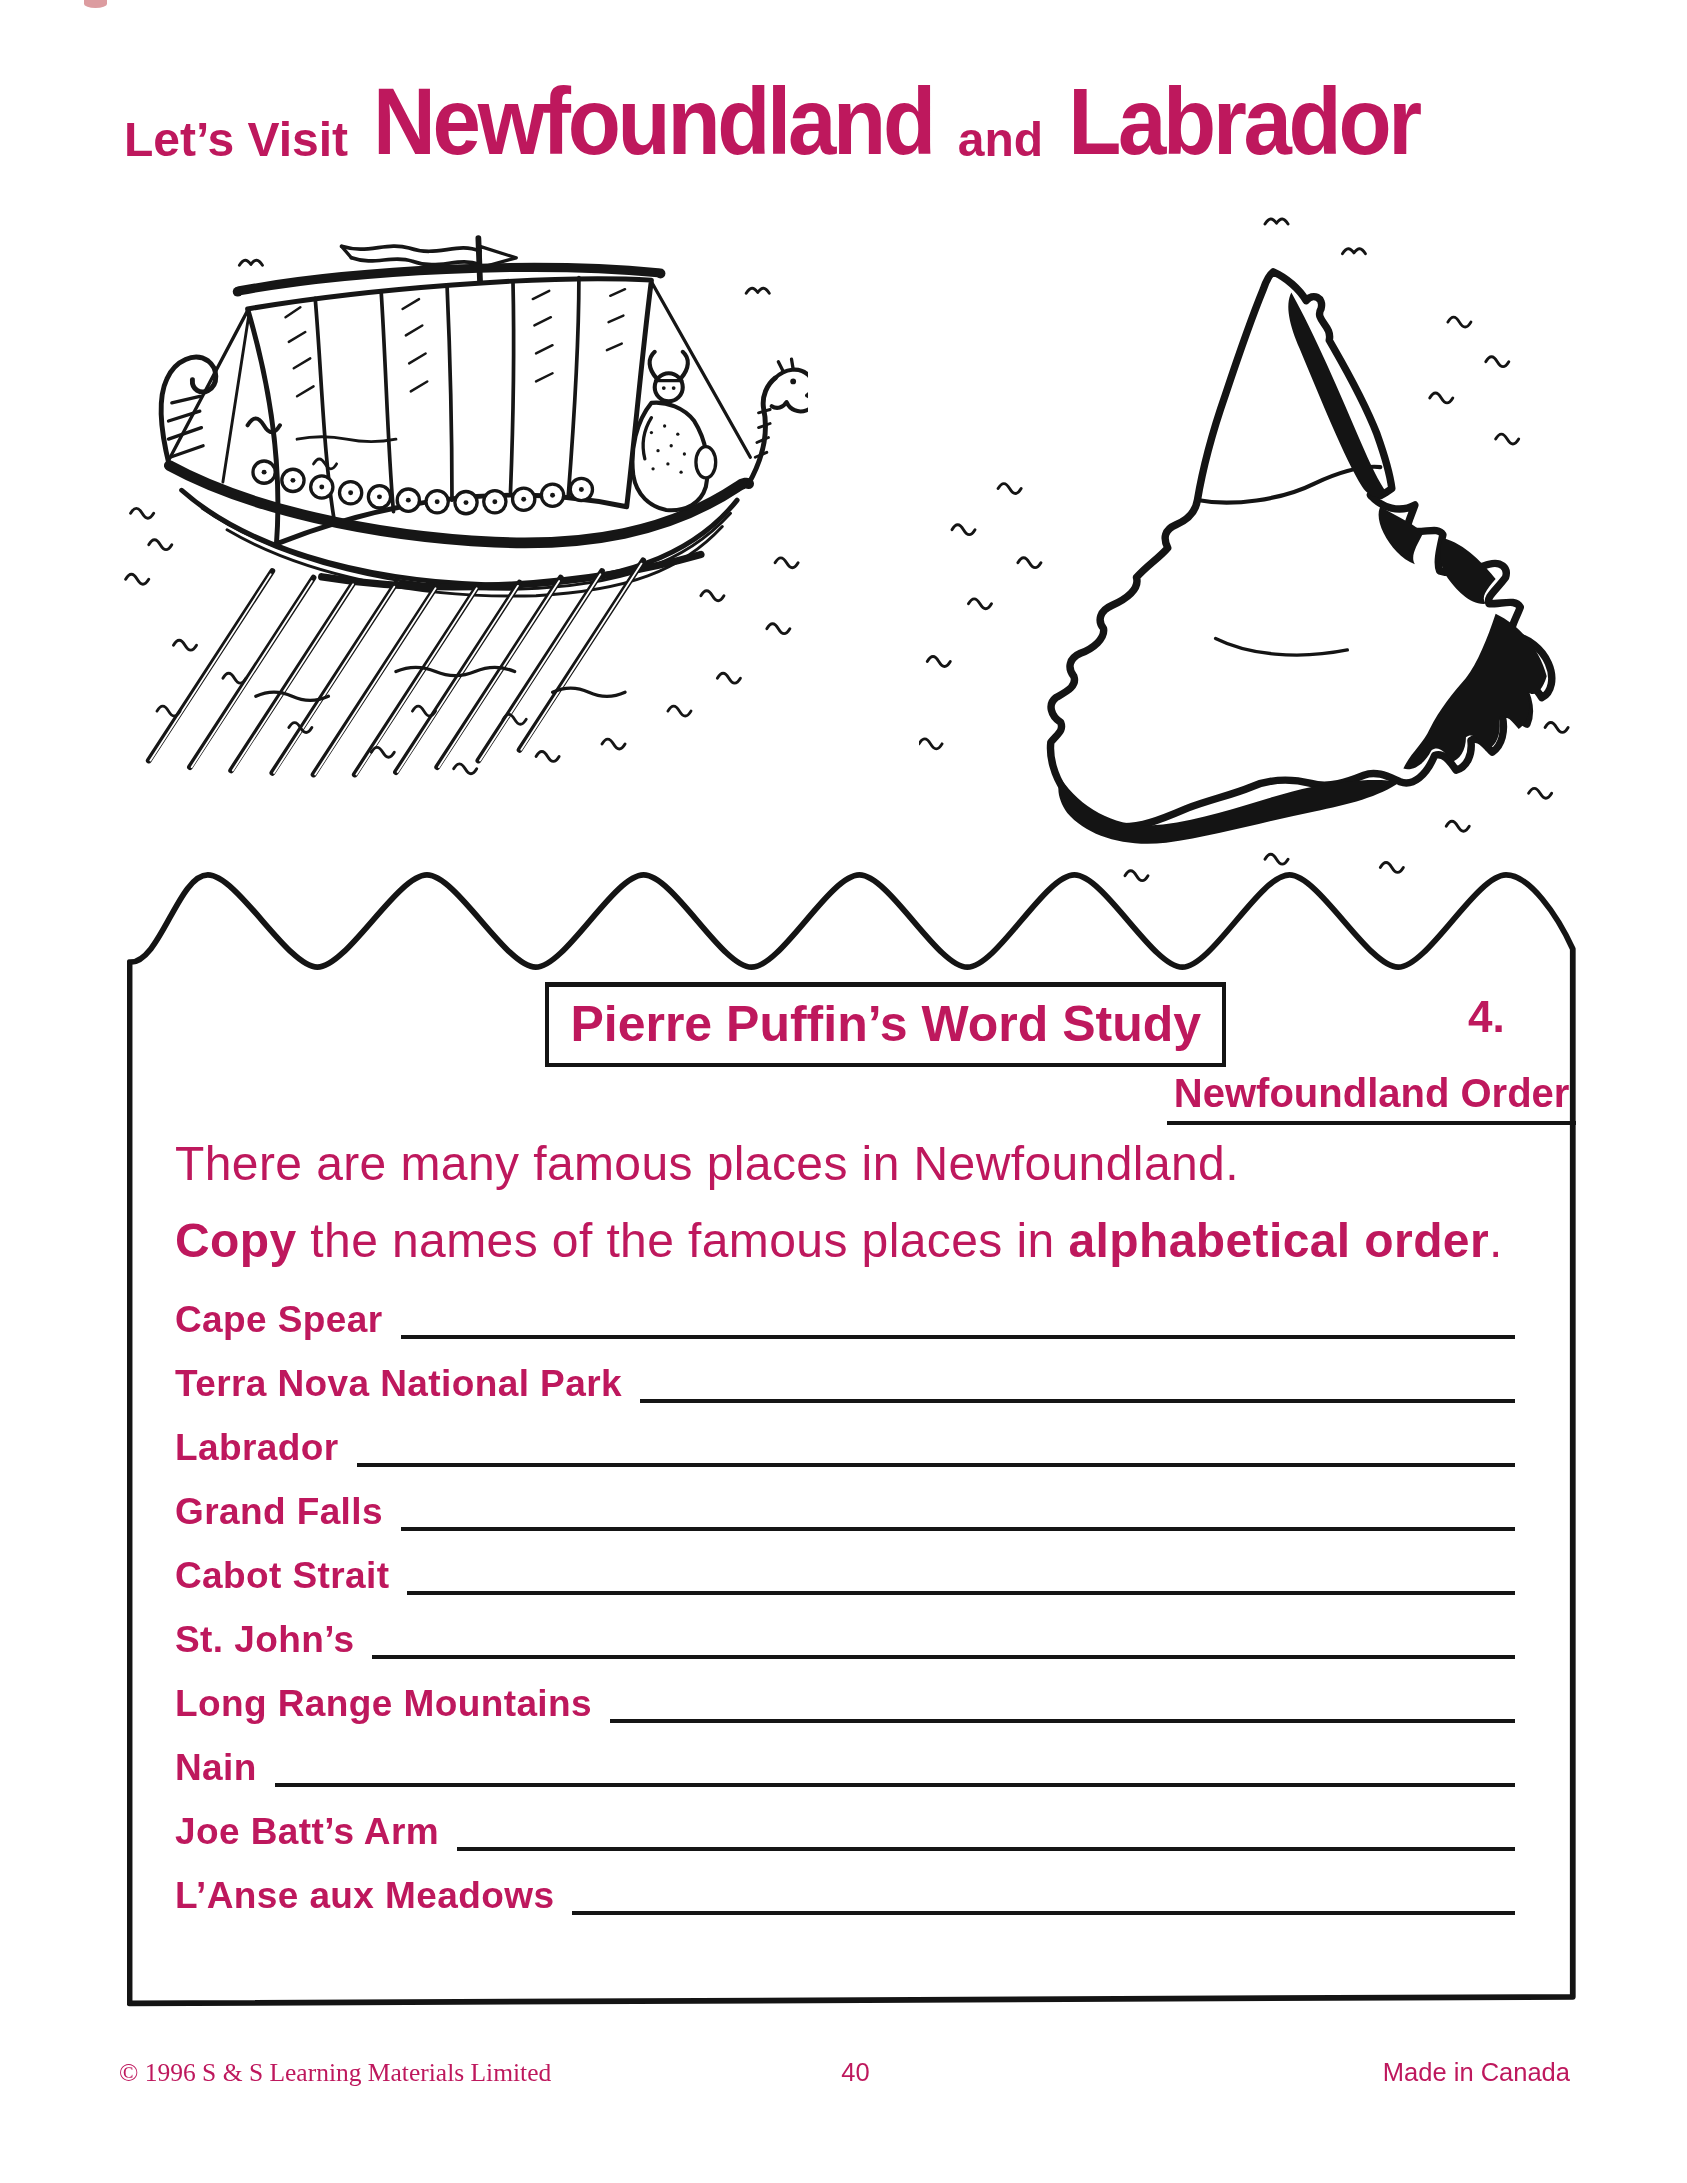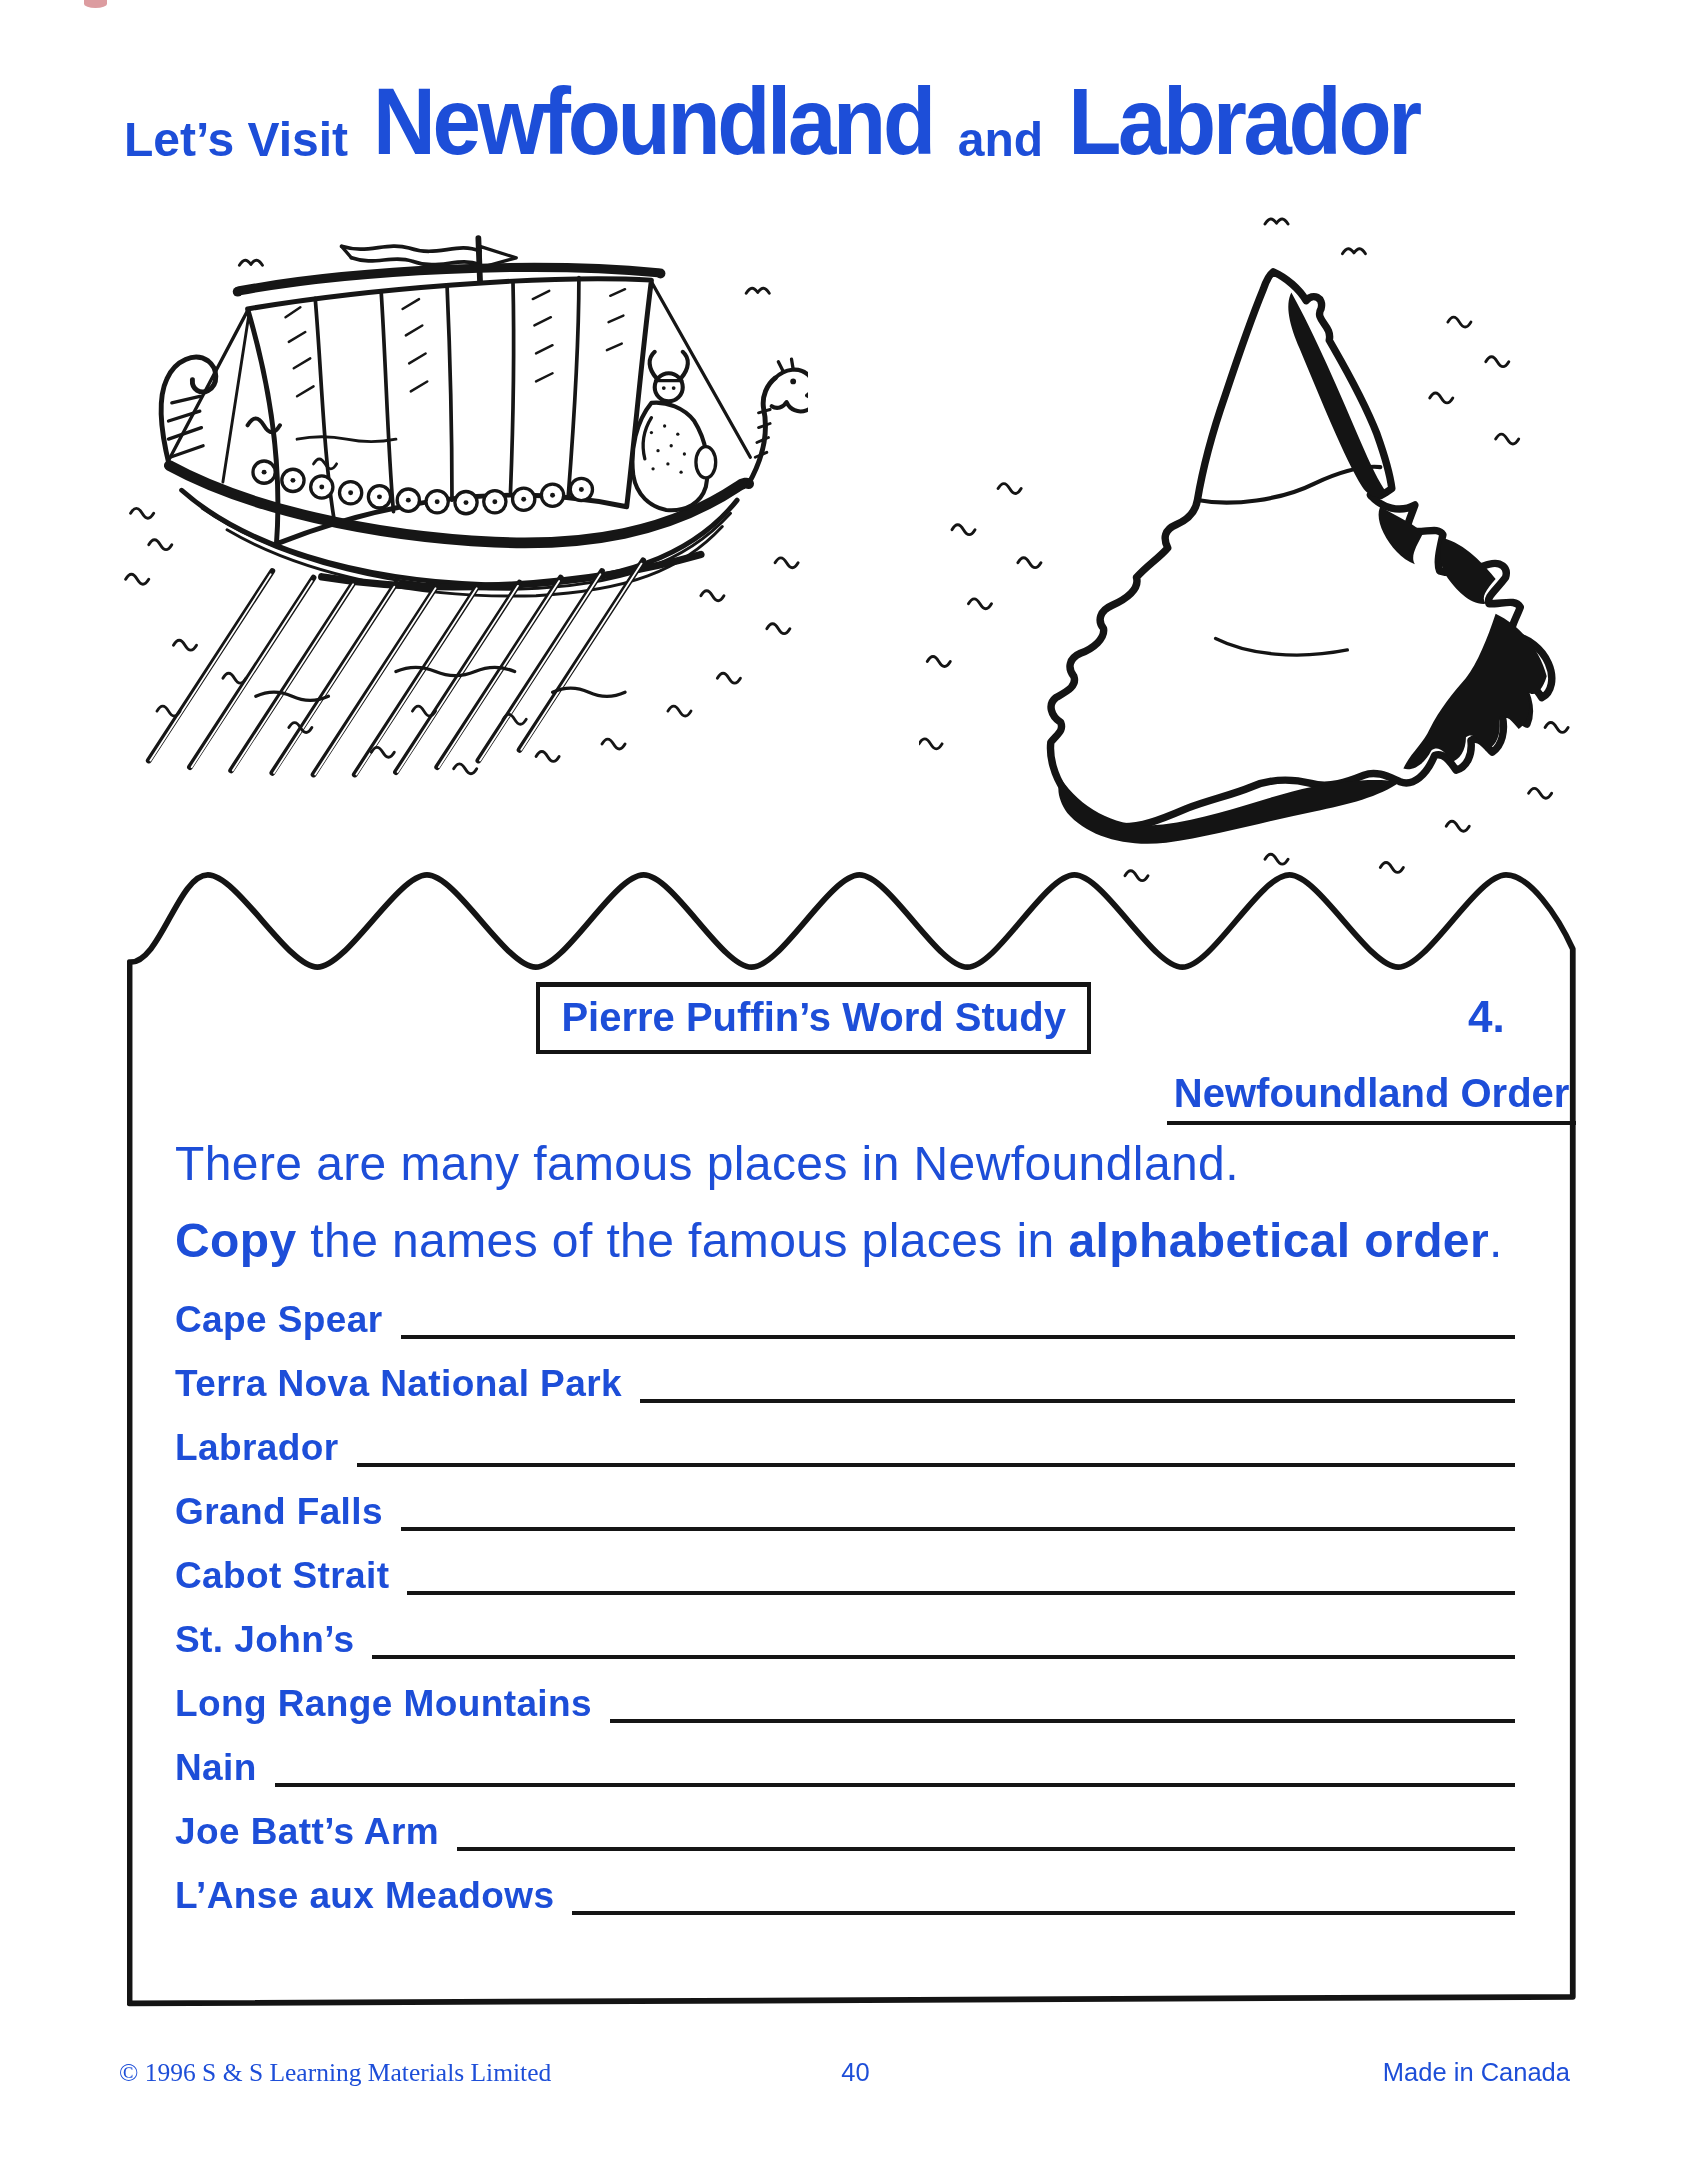--- a/index.html
+++ b/index.html
@@ -1,37 +1,37 @@
 <!DOCTYPE html>
 <html style="font-size:13px"><head>
 <meta charset="utf-8">
 <style>
   html,body{margin:0;padding:0;background:#e8e8e8;}
   .page{
     position:relative;width:1687px;height:2183px;background:#ffffff;
-    overflow:hidden;font-family:"Liberation Sans","DejaVu Sans",sans-serif;color:#1d4ed8;
+    overflow:hidden;font-family:"Liberation Sans","DejaVu Sans",sans-serif;color:#be185d;
   }
   
   .title-row{
     position:absolute;left:124px;top:76px;width:1466px;
     display:flex;align-items:baseline;gap:25px;white-space:nowrap;
   }
   .t-small{font-size:48px;font-weight:700;letter-spacing:0;}
   .t-big{font-size:87px;font-weight:700;letter-spacing:-3.3px;transform:scaleY(1.08);transform-origin:bottom;display:inline-block;}
   
   .scan-mark{position:absolute;left:84px;top:0;width:23px;height:8.2px;background:#c04a52;opacity:.55;border-radius:0 0 60% 60%;}
   
   .illus{position:absolute;}
   .illus svg{display:block;}
   
   .box-outline{position:absolute;left:127px;top:865px;}
   .hd-wrap{position:absolute;left:536px;top:982px;}
   .hd-box{
     display:inline-block;border:4.1px solid #141414;border-top-width:5.8px;
-    padding:8.2px 21.4px 10px;font-size:40px;font-weight:700;white-space:nowrap;
+    padding:8.2px 21.4px 10px;font-size:50px;font-weight:700;white-space:nowrap;margin-left:9px;
   }
   .q-num{position:absolute;left:1468px;top:992px;font-size:44px;font-weight:700;}
   .sub-wrap{position:absolute;left:128px;top:1071px;width:1448px;text-align:right;}
   .sub-title{display:inline-block;font-size:40px;font-weight:700;border-bottom:4.1px solid #141414;padding:0 6.6px 5px;}
   .para{position:absolute;left:175px;font-size:48px;line-height:46px;letter-spacing:0.4px;white-space:nowrap;}
   .p1{top:1141px;}
   .p2{top:1218px;}
   .bold{font-weight:700;}
   .list{position:absolute;left:175px;top:1297px;width:1340px;}
   .row{display:flex;align-items:flex-end;height:45px;margin-bottom:19px;}

